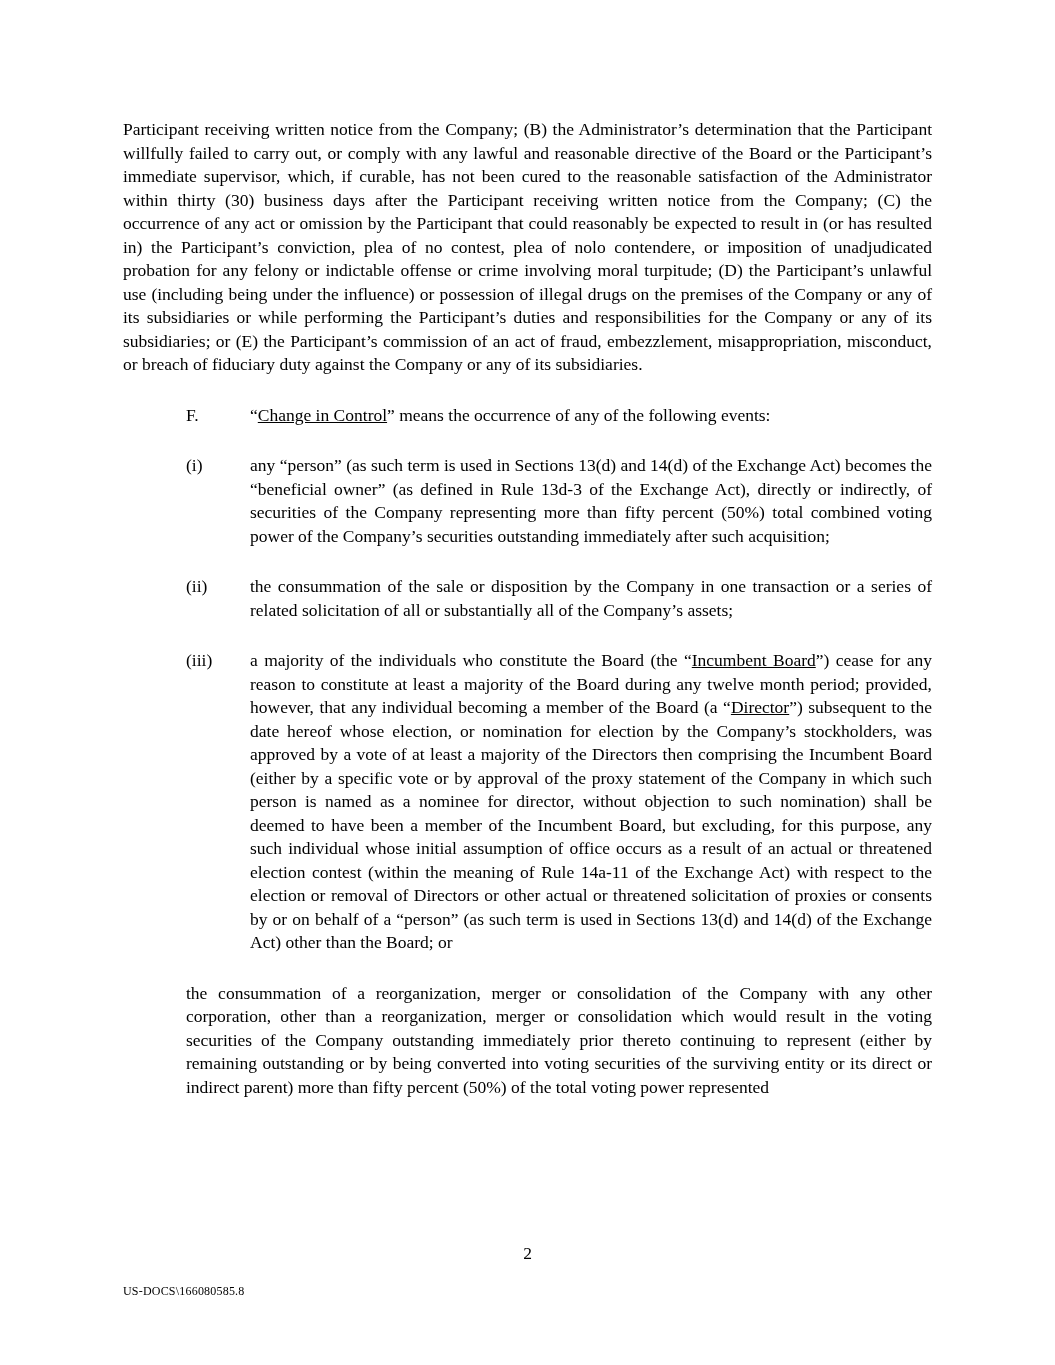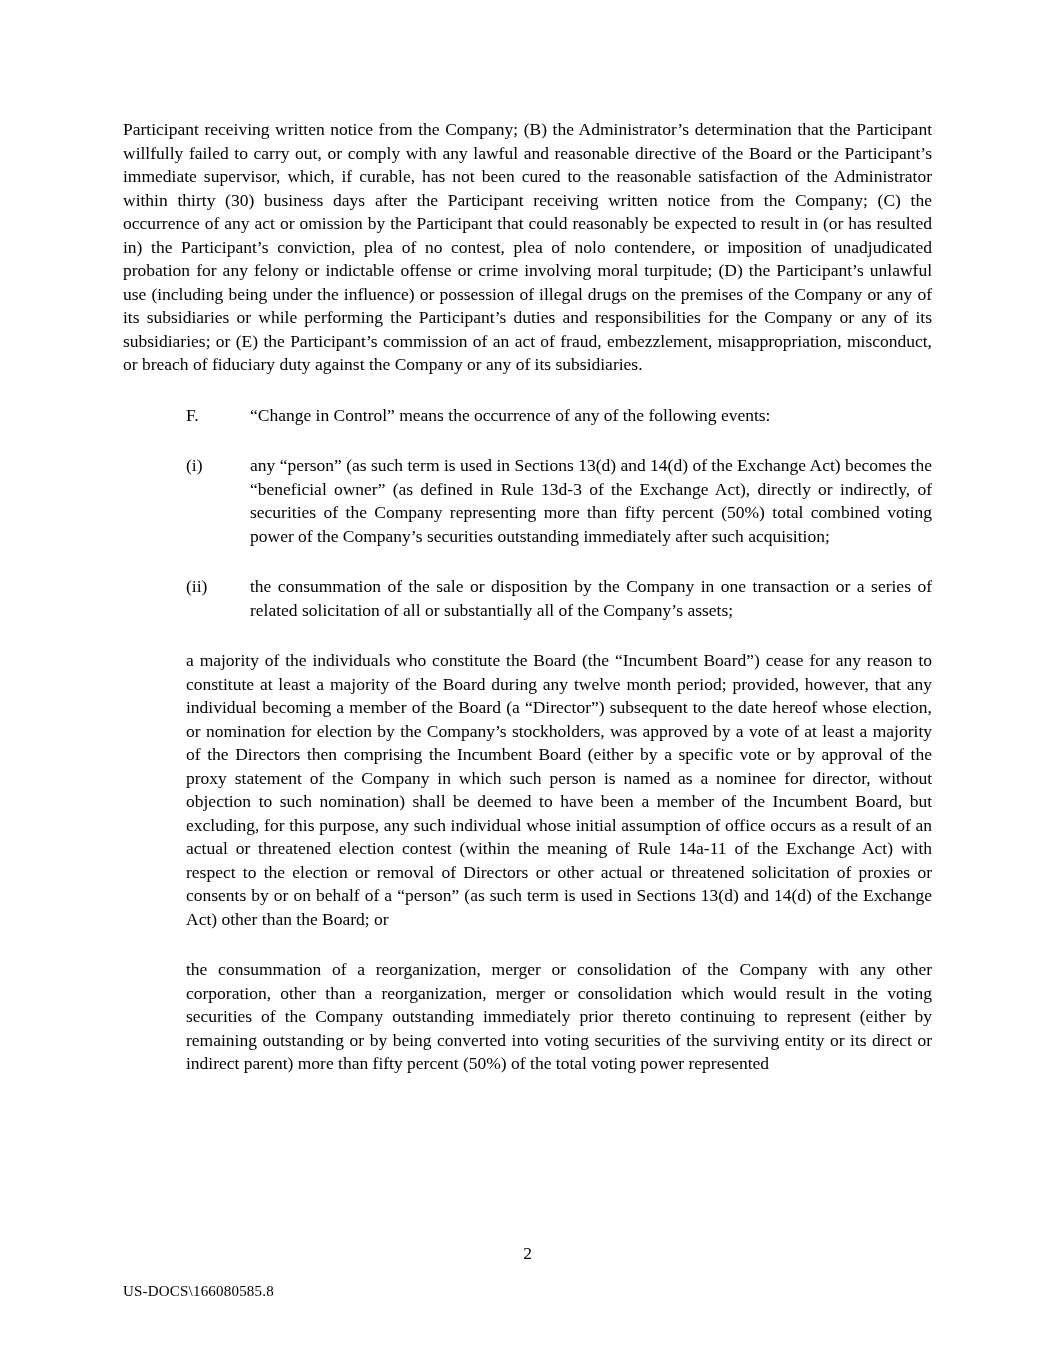--- a/index.html
+++ b/index.html
@@ -28,34 +28,34 @@
     margin-bottom: 27px;
   }
   .clause .marker {
     width: 64px;
     flex-shrink: 0;
   }
   .clause .body {
     flex: 1;
     text-align: justify;
   }
-  .u { }
+  .u { text-decoration: underline; }
   .pageno {
     position: absolute;
     bottom: 100px;
     left: 0;
     width: 100%;
     text-align: center;
     font-size: 17.5px;
   }
   .footer {
     position: absolute;
     bottom: 62px;
     left: 123px;
-    font-size: 15px;
+    font-size: 12px;
     letter-spacing: 0.2px;
   }
 </style>
 </head>
 <body>
 
 <div class="page">
 
   <p class="para">Participant receiving written notice from the Company; (B) the Administrator’s determination that the Participant willfully failed to carry out, or comply with any lawful and reasonable directive of the Board or the Participant’s immediate supervisor, which, if curable, has not been cured to the reasonable satisfaction of the Administrator within thirty (30) business days after the Participant receiving written notice from the Company; (C) the occurrence of any act or omission by the Participant that could reasonably be expected to result in (or has resulted in) the Participant’s conviction, plea of no contest, plea of nolo contendere, or imposition of unadjudicated probation for any felony or indictable offense or crime involving moral turpitude; (D) the Participant’s unlawful use (including being under the influence) or possession of illegal drugs on the premises of the Company or any of its subsidiaries or while performing the Participant’s duties and responsibilities for the Company or any of its subsidiaries; or (E) the Participant’s commission of an act of fraud, embezzlement, misappropriation, misconduct, or breach of fiduciary duty against the Company or any of its subsidiaries.</p>
 
@@ -68,20 +68,21 @@
     <span class="marker">(i)</span>
     <span class="body">any “person” (as such term is used in Sections 13(d) and 14(d) of the Exchange Act) becomes the “beneficial owner” (as defined in Rule 13d-3 of the Exchange Act), directly or indirectly, of securities of the Company representing more than fifty percent (50%) total combined voting power of the Company’s securities outstanding immediately after such acquisition;</span>
   </div>
 
   <div class="clause">
     <span class="marker">(ii)</span>
     <span class="body">the consummation of the sale or disposition by the Company in one transaction or a series of related solicitation of all or substantially all of the Company’s assets;</span>
   </div>
 
   <div class="clause">
+    <span class="marker">(iii)</span>
     <span class="body"><span>a majority of the individuals who constitute the Board (the “</span><span class="u">Incumbent Board</span><span>”) cease for any reason to constitute at least a majority of the Board during any twelve month period; provided, however, that any individual becoming a member of the Board (a “</span><span class="u">Director</span><span>”) subsequent to the date hereof whose election, or nomination for election by the Company’s stockholders, was approved by a vote of at least a majority of the Directors then comprising the Incumbent Board (either by a specific vote or by approval of the proxy statement of the Company in which such person is named as a nominee for director, without objection to such nomination) shall be deemed to have been a member of the Incumbent Board, but excluding, for this purpose, any such individual whose initial assumption of office occurs as a result of an actual or threatened election contest (within the meaning of Rule 14a-11 of the Exchange Act) with respect to the election or removal of Directors or other actual or threatened solicitation of proxies or consents by or on behalf of a “person” (as such term is used in Sections 13(d) and 14(d) of the Exchange Act) other than the Board; or</span></span>
   </div>
 
   <div class="clause">
     <span class="body">the consummation of a reorganization, merger or consolidation of the Company with any other corporation, other than a reorganization, merger or consolidation which would result in the voting securities of the Company outstanding immediately prior thereto continuing to represent (either by remaining outstanding or by being converted into voting securities of the surviving entity or its direct or indirect parent) more than fifty percent (50%) of the total voting power represented</span>
   </div>
 
   <div class="pageno">2</div>
 
   <div class="footer">US-DOCS\166080585.8</div>

